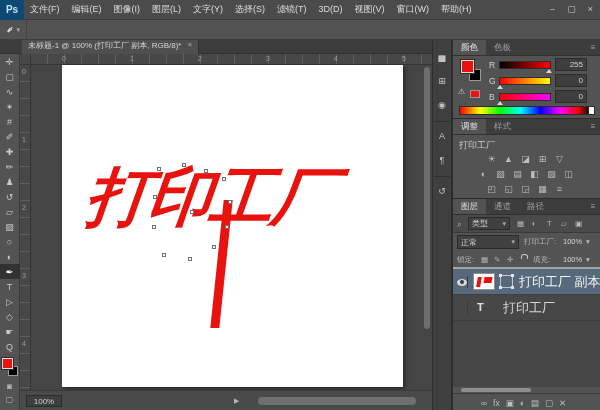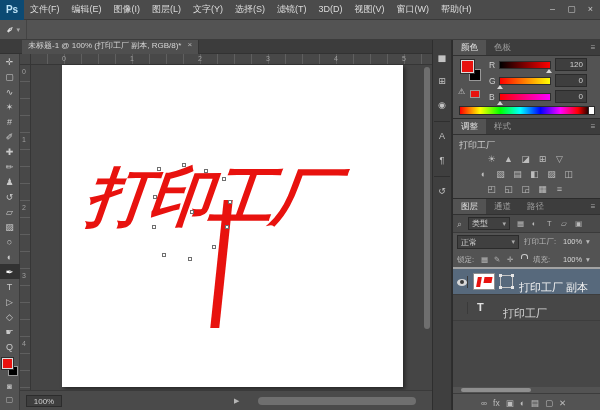--- a/index.html
+++ b/index.html
@@ -123,21 +123,21 @@
   .lrow.sel{background:#57697c}
   .eyebox{position:absolute;left:3px;top:7px;width:12px;height:12px;border-right:1px solid #3a3a3a;
           display:flex;align-items:center;justify-content:center}
   .eye{width:10px;height:7px;background:#d8d8d8;border-radius:50%;position:relative}
   .eye:after{content:'';position:absolute;left:3px;top:1.5px;width:4px;height:4px;background:#3a3a3a;border-radius:50%}
   .lthumb{position:absolute;left:20px;top:4px;width:22px;height:17px;background:#fff;border:1px solid #8f8f8f}
   .lthumb .m1{position:absolute;left:3px;top:3px;width:4px;height:10px;background:#e8120e;transform:skewX(-10deg)}
   .lthumb .m2{position:absolute;left:10px;top:3px;width:8px;height:6px;background:#e8120e;transform:skewX(-10deg)}
   .vmask{position:absolute;left:47px;top:6px;width:13px;height:13px;border:1px solid #c4c4c4}
   .vmask i{position:absolute;width:3px;height:3px;background:#e6e6e6}
-  .lname{position:absolute;top:6px;line-height:25px;font-size:11px;color:#d6d6d6;white-space:nowrap}
+  .lname{position:absolute;top:0;line-height:25px;font-size:13px;color:#d6d6d6;white-space:nowrap}
   .lrow.sel .lname{color:#f2f2f2}
   .tglyph{position:absolute;left:24px;top:0;line-height:25px;font-size:11px;font-weight:bold;color:#e0e0e0}
   .padlock{position:relative;width:7px;height:6px;background:#c9c9c9;border-radius:1px}
   .padlock:before{content:'';position:absolute;top:-4px;left:1px;width:5px;height:4px;
                   border:1px solid #c9c9c9;border-bottom:none;border-radius:3px 3px 0 0}
   .lay-hscroll{position:absolute;left:8px;top:189px;width:70px;height:4px;background:#8f8f8f;border-radius:2px}
   .lay-bottom{position:absolute;left:0;top:194px;width:148px;height:18px;background:#535353;
               border-top:1px solid #3c3c3c;display:flex;align-items:center;padding-left:28px;gap:6px}
   .lb-ic{font-size:8.5px;color:#bdbdbd}
 </style>
@@ -326,21 +326,21 @@
         <span class="ptab">色板</span>
         <span class="pmenu">≡</span>
       </div>
       <div class="cp-body">
         <div class="cp-fg"></div>
         <div class="cp-bg"></div>
         <div class="cp-row" style="top:2px">
           <span class="cp-lab">R</span>
           <div class="cp-track" style="background:linear-gradient(to right,#000,#f00)"></div>
           <div class="cp-mark" style="left:93px"></div>
-          <div class="cp-val">120</div>
+          <div class="cp-val">255</div>
         </div>
         <div class="cp-row" style="top:18px">
           <span class="cp-lab">G</span>
           <div class="cp-track" style="background:linear-gradient(to right,#f00,#ff0)"></div>
           <div class="cp-mark" style="left:44px"></div>
           <div class="cp-val">0</div>
         </div>
         <div class="cp-row" style="top:34px">
           <span class="cp-lab">B</span>
           <div class="cp-track" style="background:linear-gradient(to right,#f00,#f0f)"></div>

